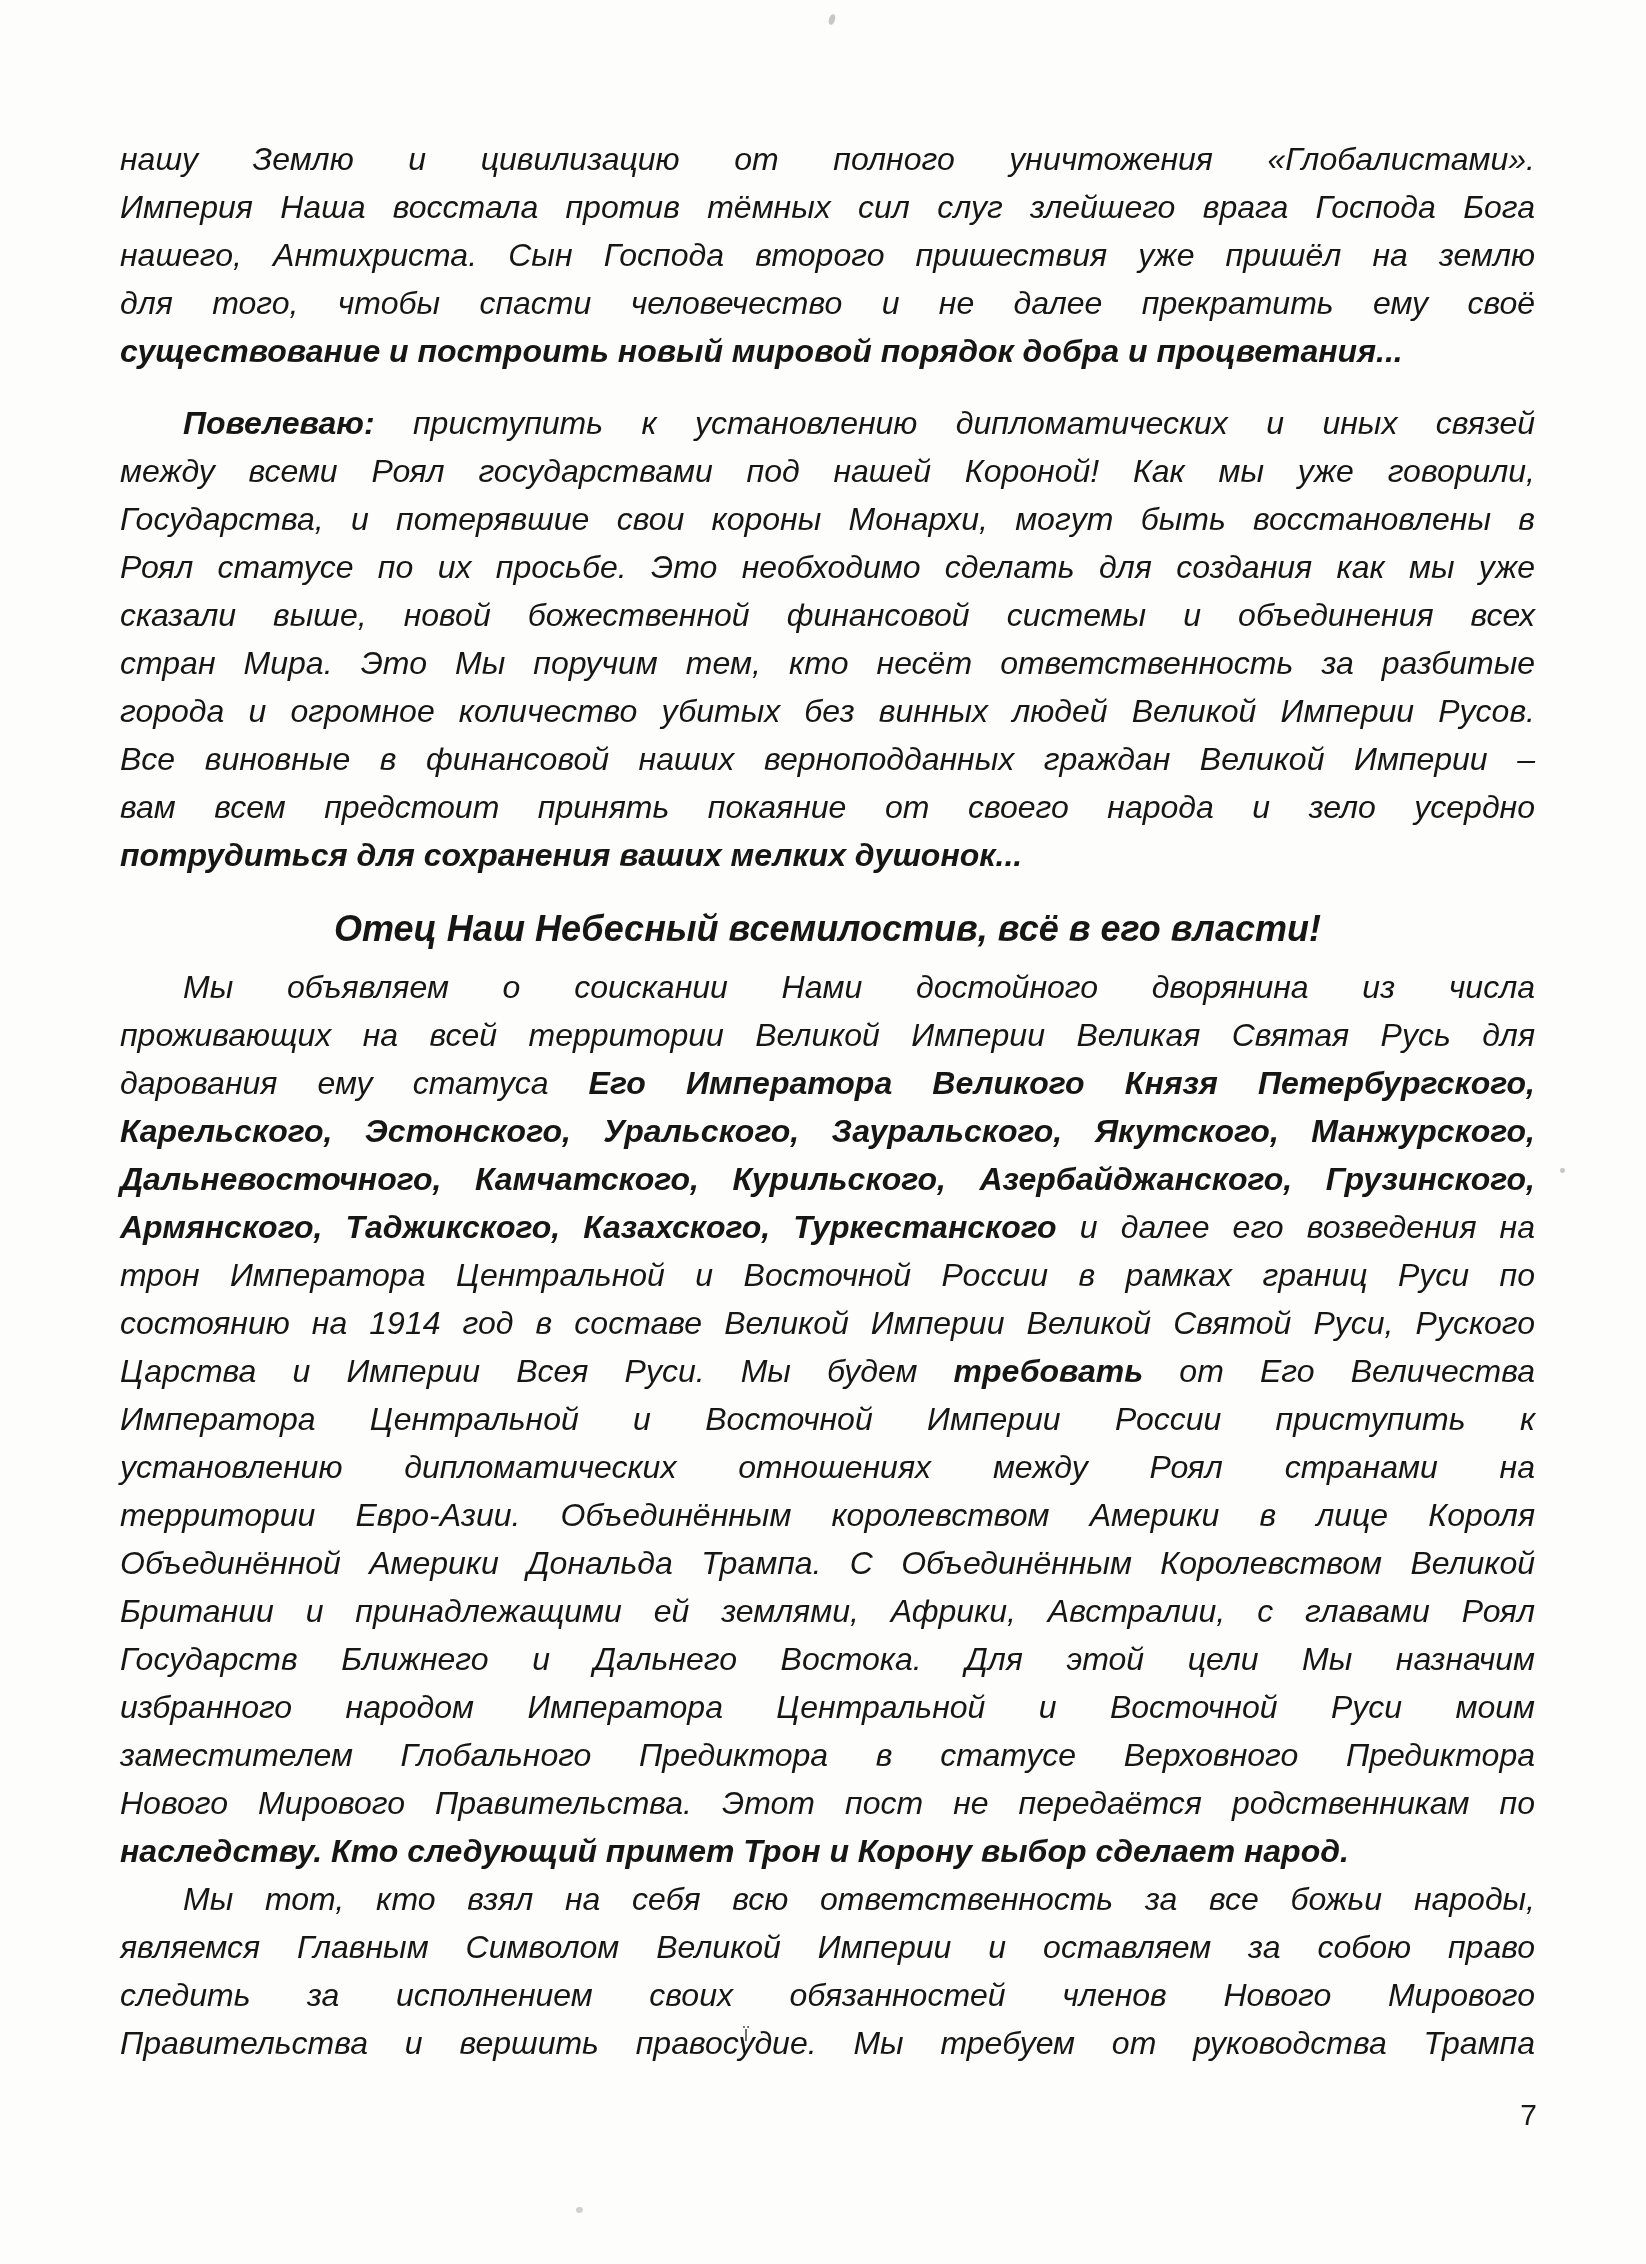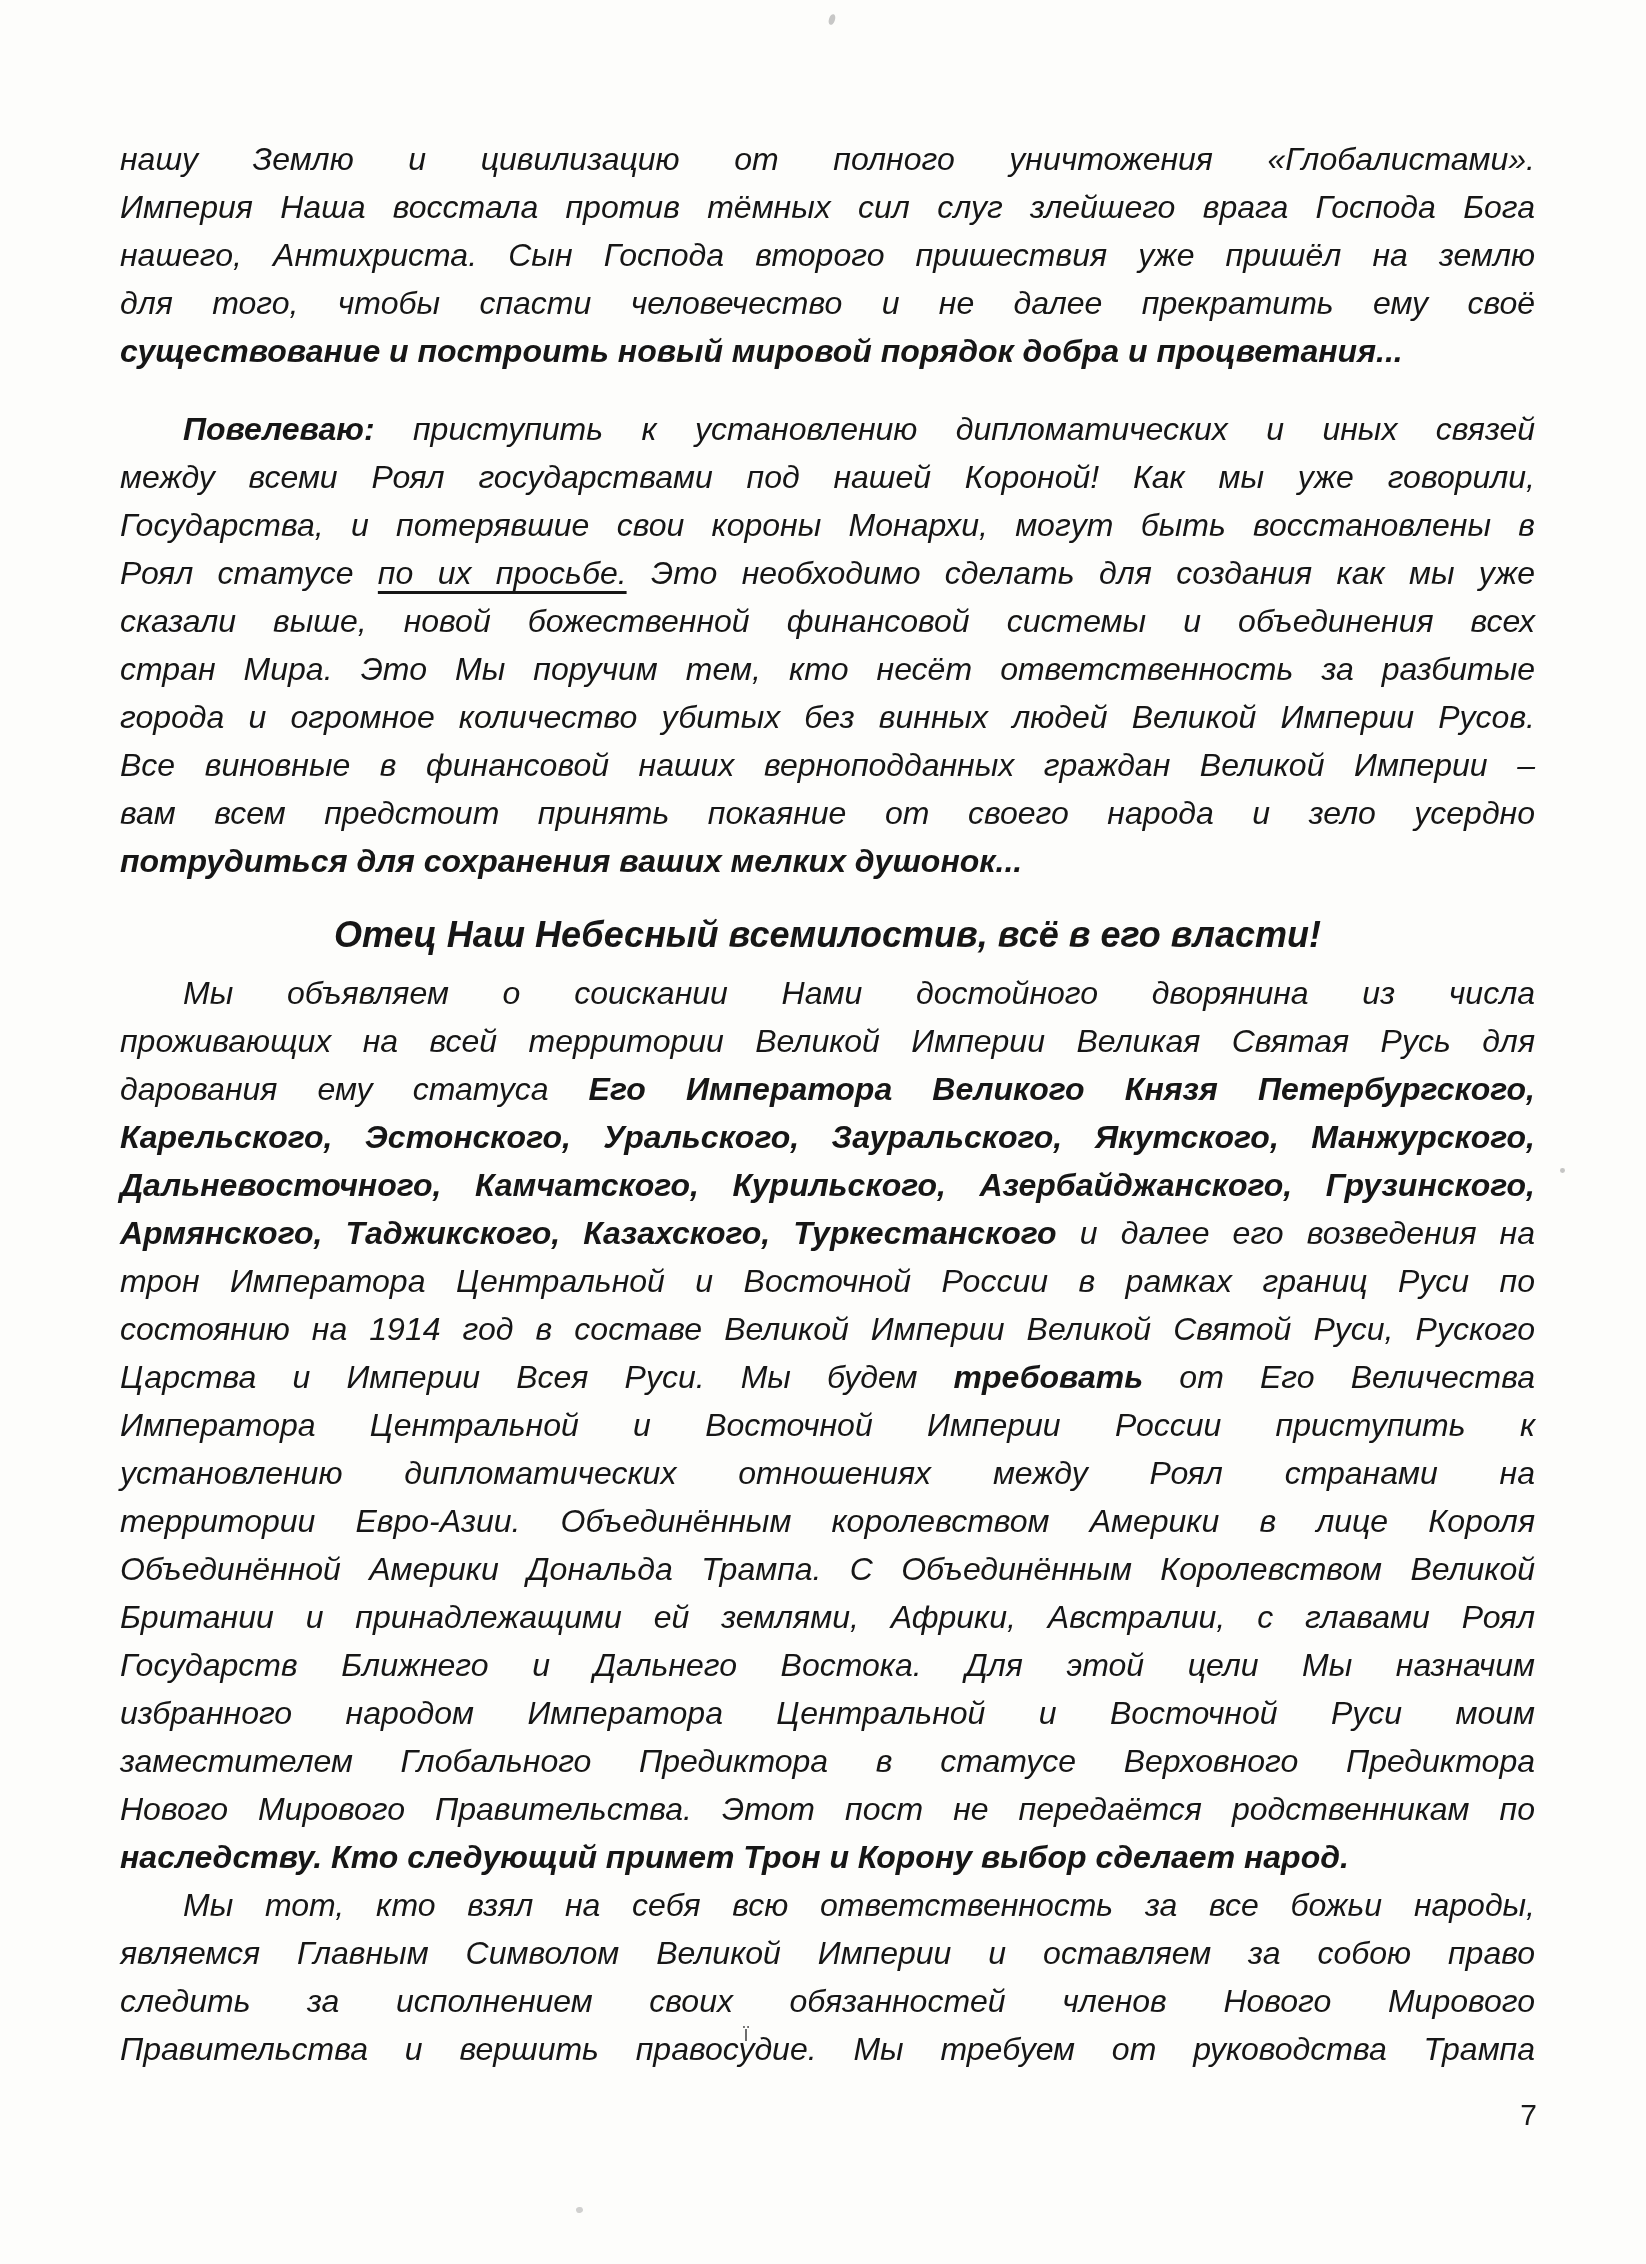--- a/index.html
+++ b/index.html
@@ -12,38 +12,38 @@
     font-family:"Liberation Sans","DejaVu Sans",sans-serif;
     font-style:italic;
     color:#161616;
   }
   .text-block {
     position:absolute;
     left:120px; top:135px;
     width:1415px;
   }
   .block { margin:0; }
-  .text-block > .block:nth-child(2) { margin-top:30px; }   
+  .text-block > .block:nth-child(2) { margin-top:24px; }   
   .text-block > .block:nth-child(3) { margin-top:23.5px; margin-bottom:9.8px; } 
   .line {
     height:48px; line-height:48px;
     font-size:32px;
     text-align:justify;
     text-align-last:justify;
     -moz-text-align-last:justify;
   }
   .line.last { text-align:left; text-align-last:left;font-weight:bold; -moz-text-align-last:left; }
   .line.indent { padding-left:63px; box-sizing:border-box; }
   .block-heading .line {
     height:51px; line-height:51px;
     font-size:36px; font-weight:bold;
     text-align:center; text-align-last:center; -moz-text-align-last:center;
   }
   .b { font-weight:bold; }
-  .u { text-decoration:underline; text-decoration-thickness:2.9px; text-underline-offset:6.9px; }
+  .u { text-decoration-thickness:2.9px; text-underline-offset:6.9px; }
   .page-number {
     position:absolute;
     top:2098px; right:110px;
     font-style:normal;
     font-size:30px;
     color:#1a1a1a;
   }
   
   .artifact { position:absolute; pointer-events:none; }
   .a1 { left:829px; top:13.7px;  width:5.9px; height:10.8px; background:#9a9a9a; opacity:.55; border-radius:50%; transform:rotate(18deg); }

